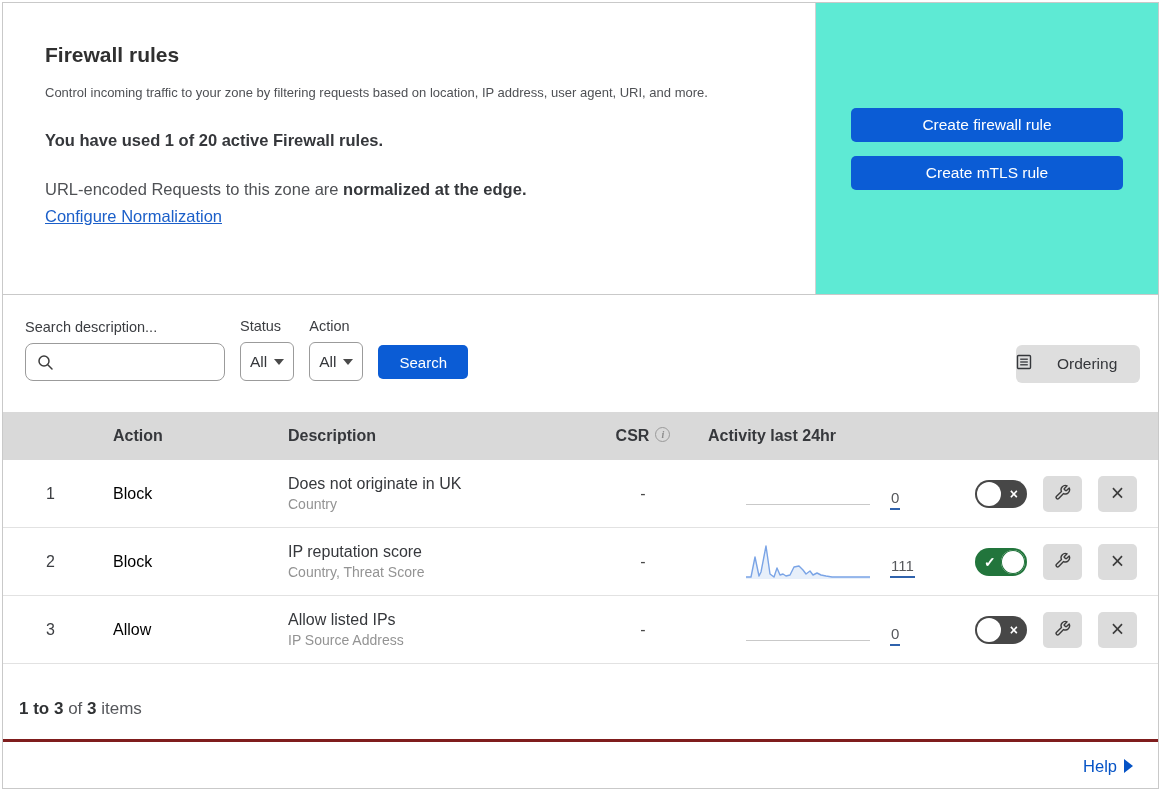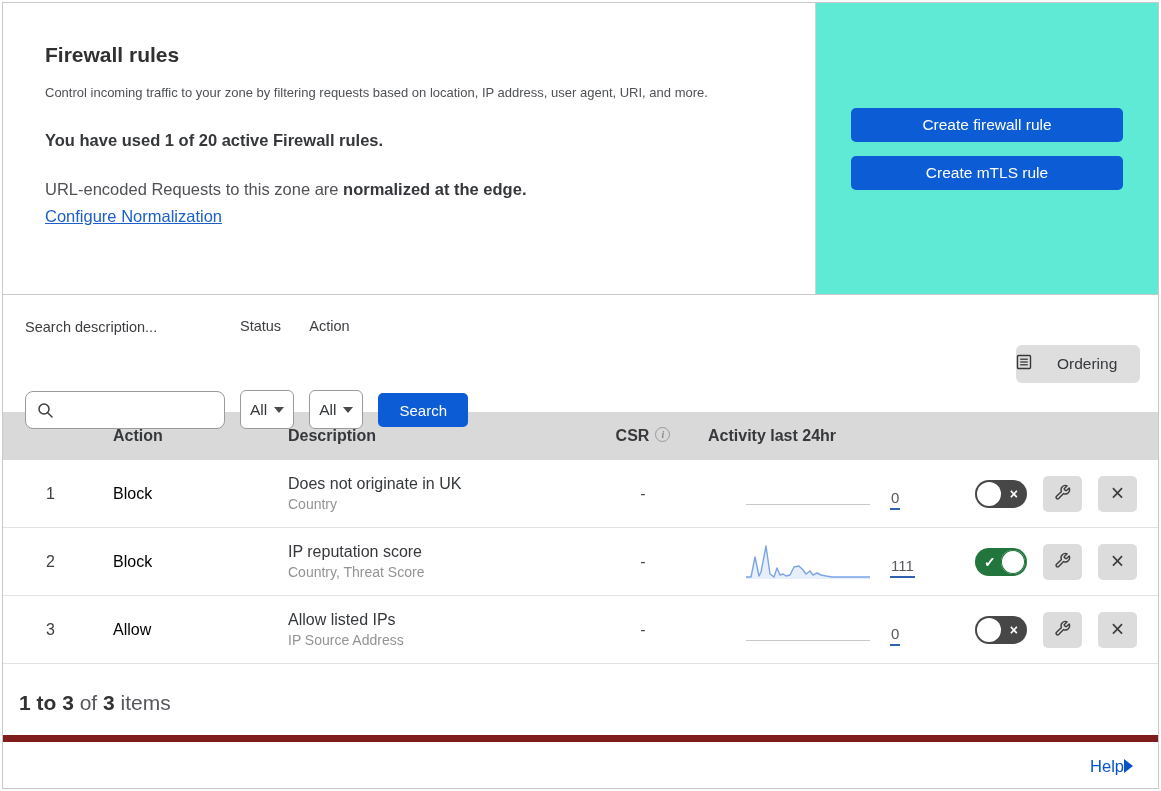--- a/index.html
+++ b/index.html
@@ -15,21 +15,21 @@
   .norm-line { font-size:16.5px; color:#4f5155; margin-bottom:8px; }
   .norm-line b { color:#35373b; }
   .text-link { font-size:16.5px; color:#1а5cc8; }
   a.text-link, .text-link { color:#1b5fc9; text-decoration:underline; cursor:pointer; }
   .top-right { width:343px; background:#5eead4; border-left:1px solid #d2d2d2; display:flex; flex-direction:column; align-items:center; justify-content:center; gap:14px; }
   .btn-primary { width:272px; height:34px; background:#0b5cd5; color:#fff; font-size:15.5px; font-family:inherit; border:none; border-radius:5px; cursor:pointer; }
 
   
   .filters { position:relative; height:117px; padding:23px 22px 0 22px; }
   .filter-row { display:flex; align-items:flex-end; gap:15px; }
-  .f-group { display:flex; flex-direction:column;gap:48px; }
+  .f-group { display:flex; flex-direction:column; }
   .f-label { font-size:14.5px; color:#3b3d41; margin-bottom:8px; }
   .search-box { position:relative; width:200px; height:38px; border:1px solid #9b9b9b; border-radius:8px; background:#fff; }
   .search-box input { position:absolute; left:36px; top:0; width:158px; height:36px; border:none; outline:none; font-size:15px; font-family:inherit; background:transparent; color:#333; }
   .mag { position:absolute; left:11px; top:10px; }
   .dropdown { display:flex; align-items:center; gap:7px; height:39px; padding:0 9px; border:1px solid #9b9b9b; border-radius:6px; background:#fff; font-size:15.5px; color:#35373b; cursor:pointer; }
   .caret-down { width:0; height:0; border-left:5px solid transparent; border-right:5px solid transparent; border-top:6px solid #4a4a4a; }
   .btn-search { height:34px; padding:0 21px; margin-bottom:2px; background:#0b5cd5; color:#fff; border:none; border-radius:5px; font-size:15px; font-family:inherit; cursor:pointer; }
   .btn-ordering { position:absolute; right:18px; top:50px; height:38px; width:124px; display:flex; align-items:center; gap:25px; background:#dedede; border:none; border-radius:6px; font-size:15.5px; color:#35373b; font-family:inherit; cursor:pointer; }
 
   
@@ -56,25 +56,25 @@
   .toggle.off .knob { left:2px; }
   .toggle.on  .knob { right:2px; box-shadow:0 0 0 1px #22753c inset; }
   .toggle .t-x, .toggle .t-check { position:absolute; top:50%; transform:translateY(-52%); color:#fff; font-size:14px; font-weight:700; line-height:1; }
   .toggle .t-x { right:9px; display:none; }
   .toggle .t-check { left:9px; display:none; }
   .toggle.off .t-x { display:block; }
   .toggle.on .t-check { display:block; }
   .icon-btn { width:39px; height:36px; border:none; border-radius:5px; background:#dcdcdc; display:flex; align-items:center; justify-content:center; color:#3c3c3c; font-size:23px; line-height:1; cursor:pointer; font-family:inherit; }
 
   
-  .footer { height:78px; border-bottom:7px solid #7f1d1d; display:flex; align-items:flex-end; padding:0 0 20px 16px; font-size:21px; color:#55575b; }
+  .footer { height:78px; border-bottom:3px solid #7f1d1d; display:flex; align-items:flex-end; padding:0 0 20px 16px; font-size:17px; color:#55575b; }
   .footer b { color:#303234; }
   .footer span { white-space:pre; }
   .helpbar { height:48px; display:flex; align-items:center; justify-content:flex-end; padding-right:25px; }
-  .help-link { display:flex; align-items:center; color:#0553c6; font-size:16.5px; cursor:pointer; }
+  .help-link { display:flex; align-items:center; gap:7px; color:#0553c6; font-size:16.5px; cursor:pointer; }
   .caret-right { width:0; height:0; border-top:7px solid transparent; border-bottom:7px solid transparent; border-left:9px solid #0553c6; }
   svg.spark-svg { position:absolute; left:0; bottom:0; }
 </style>
 </head>
 <body>
 
 <div class="app">
 
   <div class="top">
     <div class="top-left">

